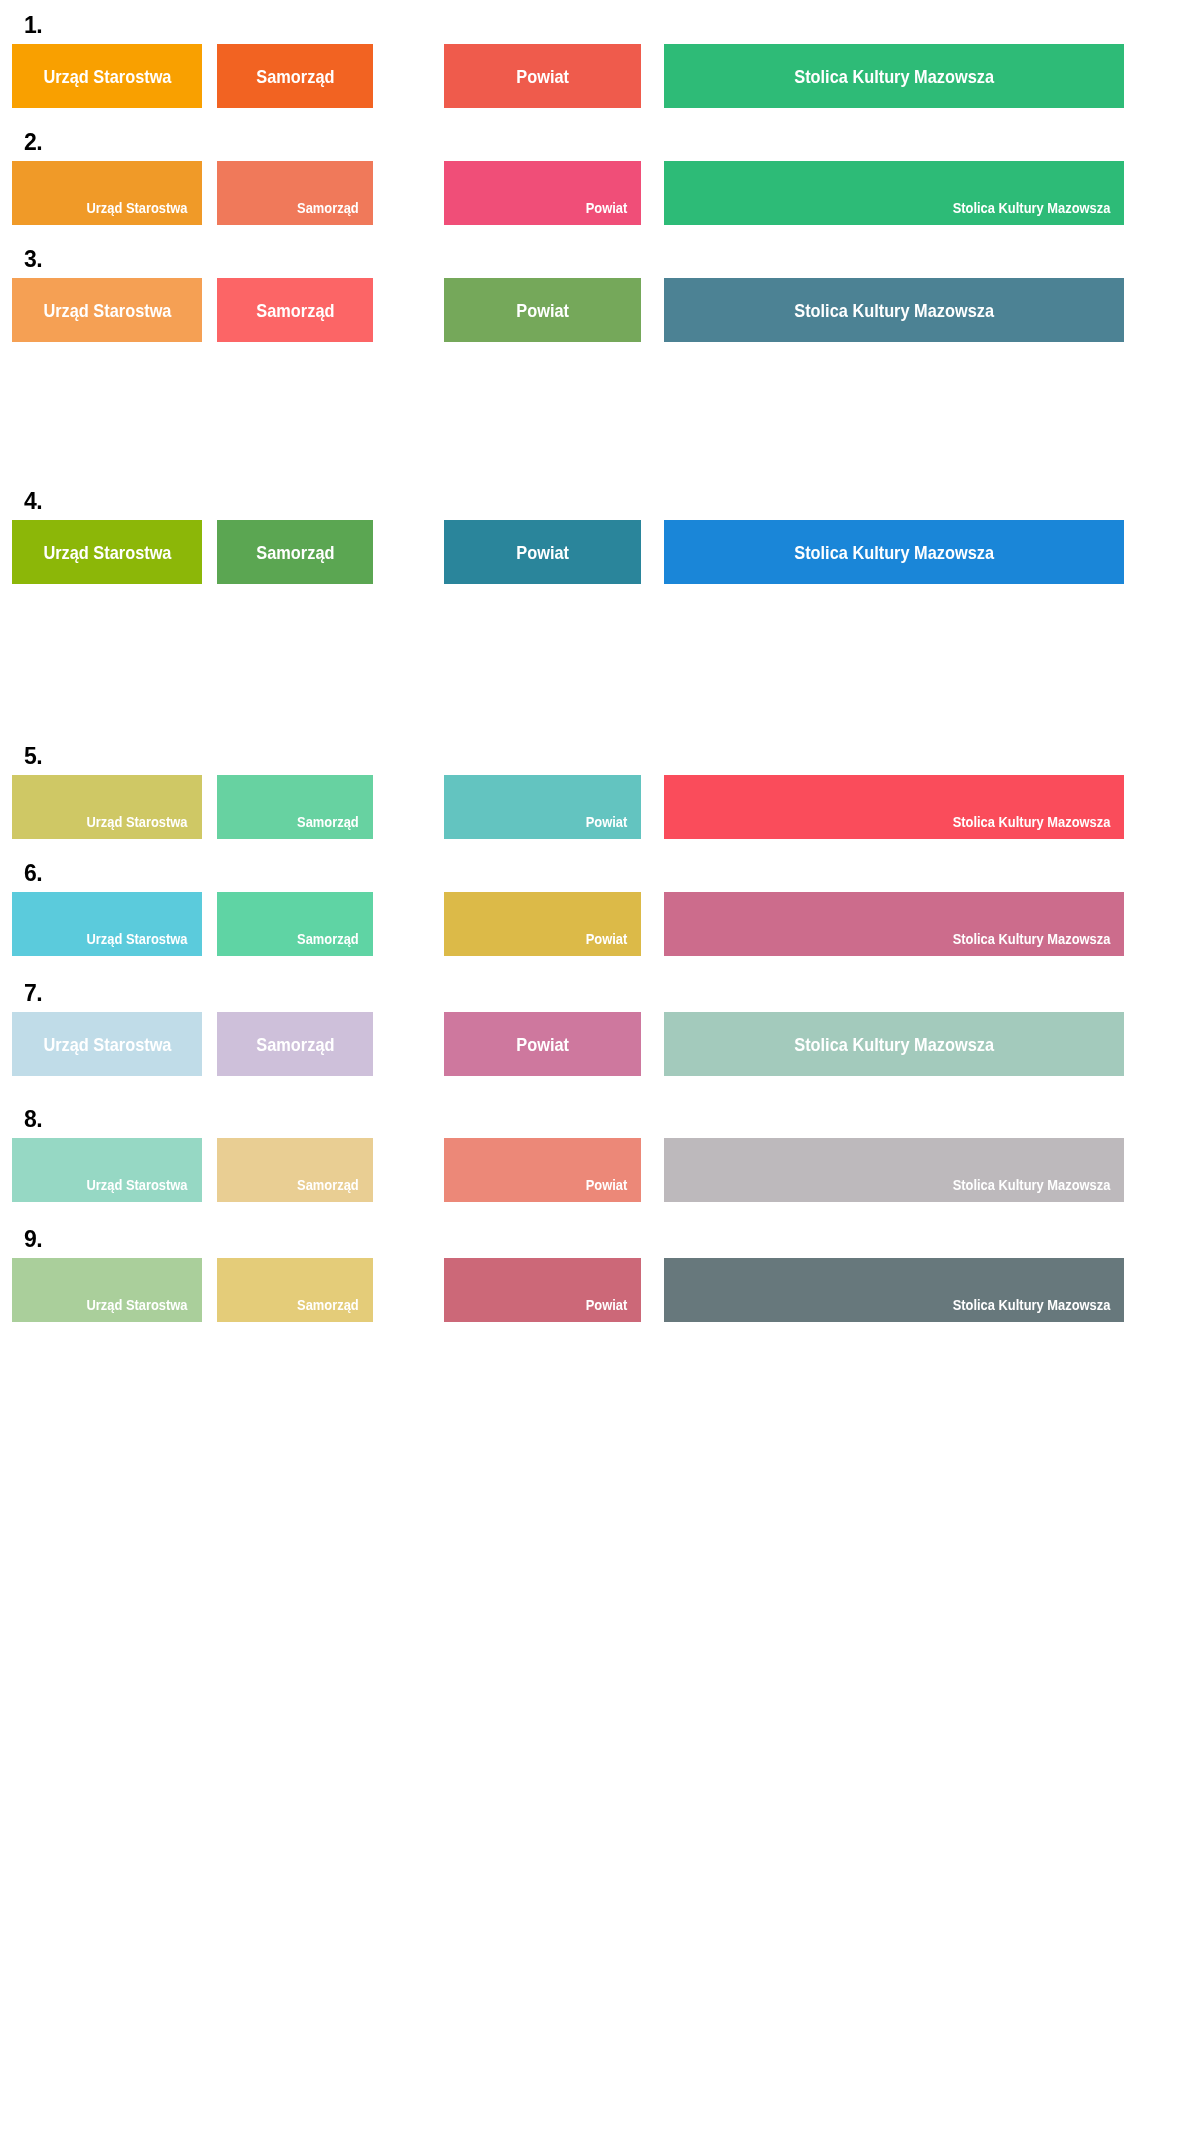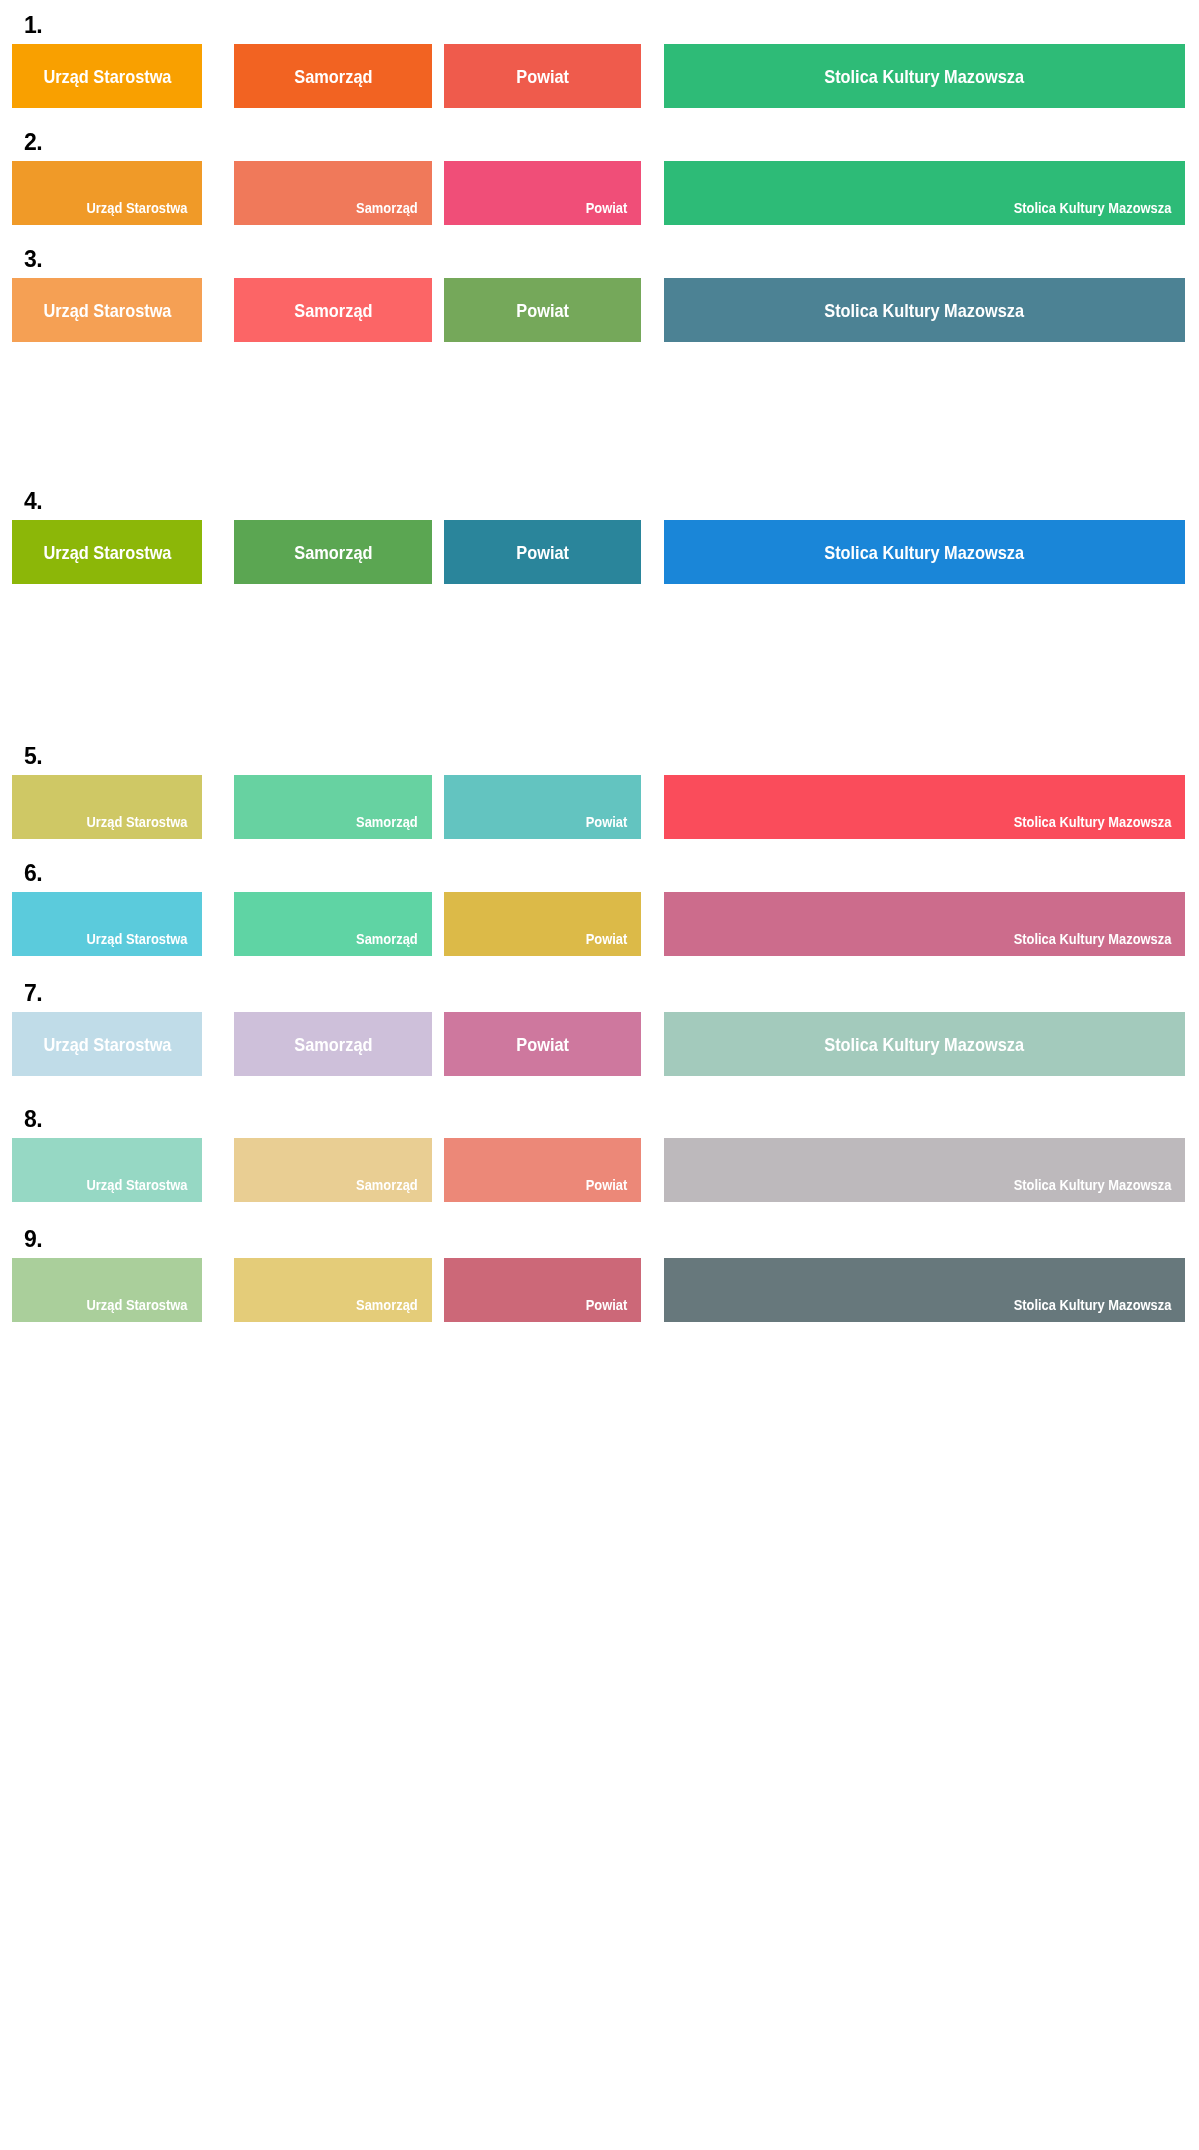--- a/index.html
+++ b/index.html
@@ -49,23 +49,23 @@
   .swatch .label {
     color: #ffffff;
     font-family: "Liberation Sans Narrow", "Liberation Sans", sans-serif;
     font-weight: bold;
     white-space: nowrap;
     line-height: 1;
     transform: scaleX(0.86);
   }
   
   .col0 { left: 12px;  width: 190px; }
-  .col1 { left: 234px; width: 198px; }
+  .col1 { left: 217px; width: 156px; }
   .col2 { left: 444px; width: 197px; }
-  .col3 { left: 664px; width: 521px; }
+  .col3 { left: 664px; width: 460px; }
 
   
   .align-center { align-items: center; justify-content: center; }
   .align-center .label { transform-origin: center center; }
 
   .align-right-bottom { align-items: flex-end; justify-content: flex-end; padding: 0 14px 10px 0; }
   .align-right-bottom .label { transform-origin: right center; }
 
   
   .size-lg .label { font-size: 19px; }

